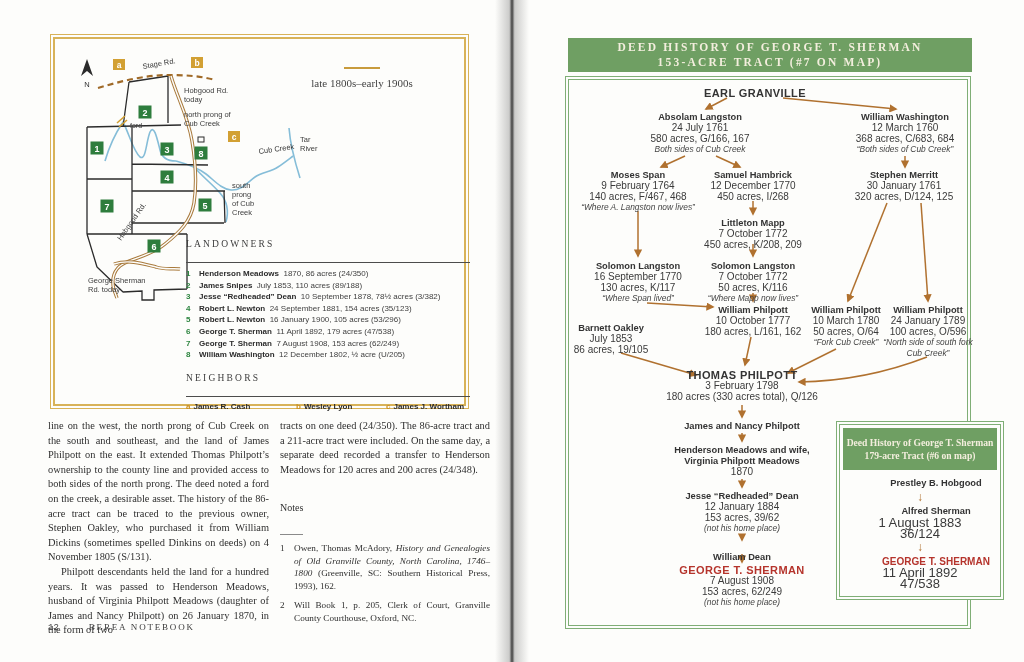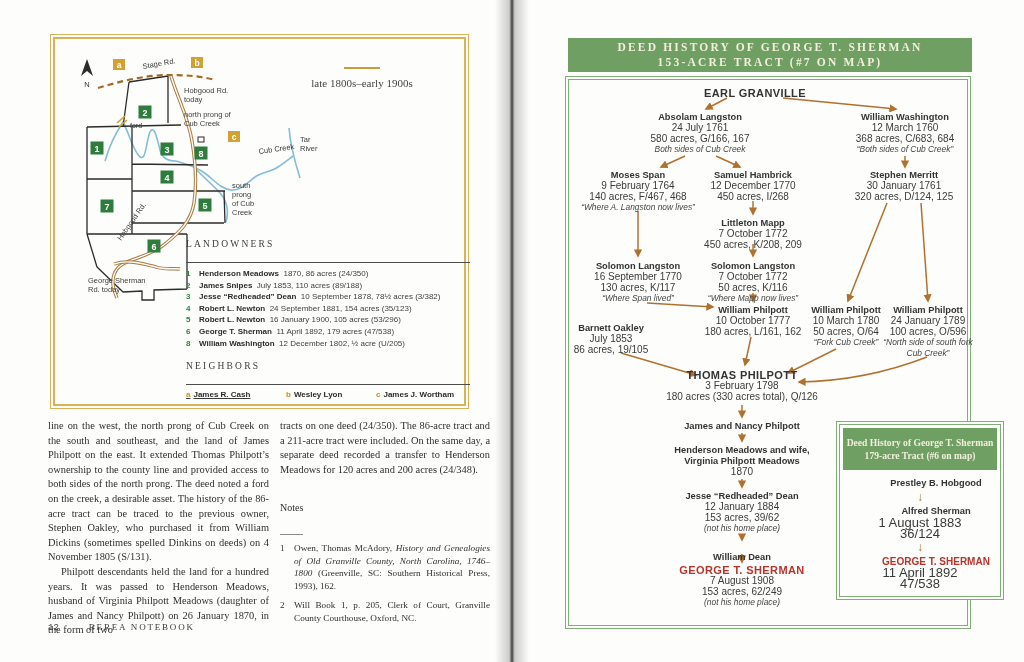--- a/index.html
+++ b/index.html
@@ -23,21 +23,21 @@
   .legend{position:absolute;left:135px;top:204px;width:284px;color:#3a3a3a;}
   .legend-head{font-family:"Liberation Serif",serif;font-size:9.5px;letter-spacing:2.2px;color:#3d3d3d;
     border-bottom:1.5px solid #4c4c4c;padding-bottom:13px;margin-bottom:5px;}
   .lo-row{font-size:8px;line-height:11.6px;white-space:nowrap;color:#3f3f3f;}
   .lo-num{display:inline-block;width:13px;color:#2e8540;font-weight:bold;}
   .lo-name{font-weight:bold;color:#2c2c2c;text-align:center;}
   .lo-det{color:#3f3f3f;}
   .nb-wrap{margin-top:12px;}
   .nb-row{display:flex;font-size:8px;margin-top:5px;}
   .nb-item{white-space:nowrap;}
-  .nb-item.n1{width:100px;text-decoration:underline;} .nb-item.n2{width:90px;}
+  .nb-item.n1{width:110px;} .nb-item.n2{width:90px;}
   .nb-letter{color:#c98f1f;font-weight:bold;margin-right:3px;}
   .nb-name{font-weight:bold;color:#2c2c2c;}
 
   
   .bodycol{position:absolute;font-family:"Liberation Serif",serif;font-size:10.4px;line-height:14.6px;
     color:#2f2f2f;text-align:justify;}
   .col1{left:48px;top:419px;width:221px;}
   .col2{left:280px;top:419px;width:210px;}
   .bodycol p{margin:0;}
   .bodycol p.indent{text-indent:13px;}
@@ -174,20 +174,21 @@
     </div>
 
     <div class="legend">
       <div class="legend-head">LANDOWNERS</div>
       <div class="lo-row"><span class="lo-num">1</span><span class="lo-name">Henderson Meadows</span>&nbsp;&nbsp;<span class="lo-det">1870, 86 acres (24/350)</span></div>
       <div class="lo-row"><span class="lo-num">2</span><span class="lo-name">James Snipes</span>&nbsp;&nbsp;<span class="lo-det">July 1853, 110 acres (89/188)</span></div>
       <div class="lo-row"><span class="lo-num">3</span><span class="lo-name">Jesse “Redheaded” Dean</span>&nbsp;&nbsp;<span class="lo-det">10 September 1878, 78½ acres (3/382)</span></div>
       <div class="lo-row"><span class="lo-num">4</span><span class="lo-name">Robert L. Newton</span>&nbsp;&nbsp;<span class="lo-det">24 September 1881, 154 acres (35/123)</span></div>
       <div class="lo-row"><span class="lo-num">5</span><span class="lo-name">Robert L. Newton</span>&nbsp;&nbsp;<span class="lo-det">16 January 1900, 105 acres (53/296)</span></div>
       <div class="lo-row"><span class="lo-num">6</span><span class="lo-name">George T. Sherman</span>&nbsp;&nbsp;<span class="lo-det">11 April 1892, 179 acres (47/538)</span></div>
+      <div class="lo-row"><span class="lo-num">7</span><span class="lo-name">George T. Sherman</span>&nbsp;&nbsp;<span class="lo-det">7 August 1908, 153 acres (62/249)</span></div>
       <div class="lo-row"><span class="lo-num">8</span><span class="lo-name">William Washington</span>&nbsp;&nbsp;<span class="lo-det">12 December 1802, ½ acre (U/205)</span></div>
       <div class="nb-wrap">
         <div class="legend-head">NEIGHBORS</div>
         <div class="nb-row">
           <span class="nb-item n1"><span class="nb-letter">a</span><span class="nb-name">James R. Cash</span></span>
           <span class="nb-item n2"><span class="nb-letter">b</span><span class="nb-name">Wesley Lyon</span></span>
           <span class="nb-item"><span class="nb-letter">c</span><span class="nb-name">James J. Wortham</span></span>
         </div>
       </div>
     </div>

